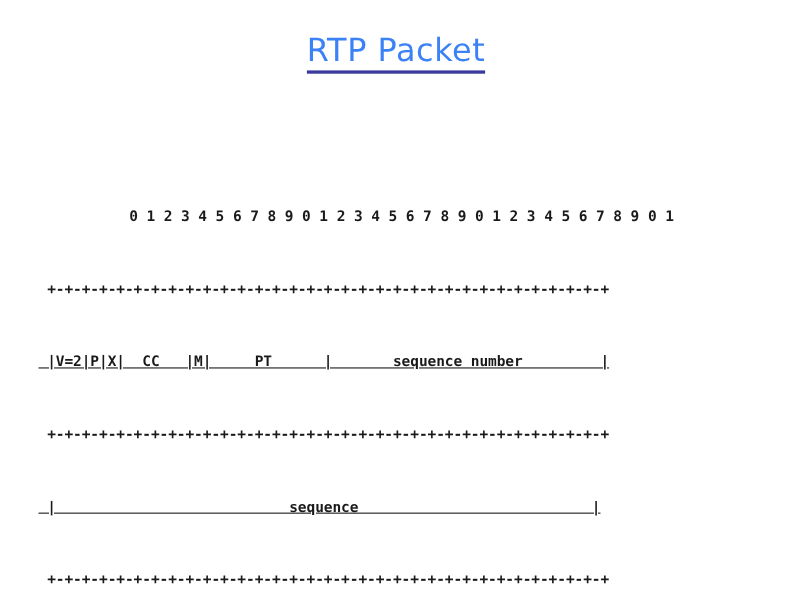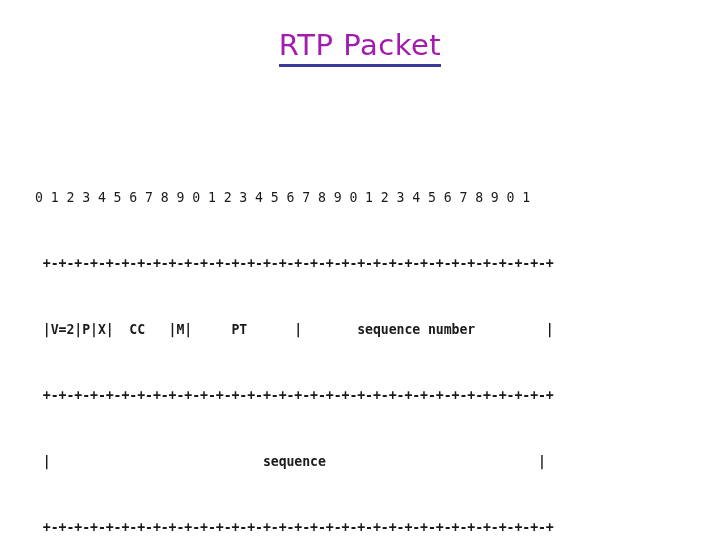--- a/index.html
+++ b/index.html
@@ -21,21 +21,21 @@
   #slide-title {
     position: absolute;
     left: 0;
     top: 30px;
     width: 720px;
     text-align: center;
     font-family: "DejaVu Sans", sans-serif;
     font-size: 29px;
     font-weight: 400;
     letter-spacing: 0.5px;
-    color: #a21caf;
+    color: #3b82f6;
     line-height: 1.1;
     white-space: pre;
   }
   #slide-title .title-text {
     display: inline-block;
     border-bottom: 3px solid #3a3a9c;
     padding-bottom: 2px;
   }
 
   
@@ -52,27 +52,29 @@
     white-space: pre;
     font-weight: 700;
     -webkit-font-smoothing: none;
   }
   #packet-diagram .art-row {
     display: block;
     white-space: pre;
     height: 22px;
   }
   #packet-diagram .rule-row {
-    font-weight: 400;
+    font-weight: 700;
+    text-align: center;
   }
   #packet-diagram .sep-row {
     font-weight: 700;
   }
   #packet-diagram .field-row {
     font-weight: 700;
+    text-decoration: underline;
   }
 </style>
 </head>
 <body>
 
 <div id="slide">
 
   <div id="slide-title"><span class="title-text">RTP Packet</span></div>
 
   <div id="packet-diagram">

